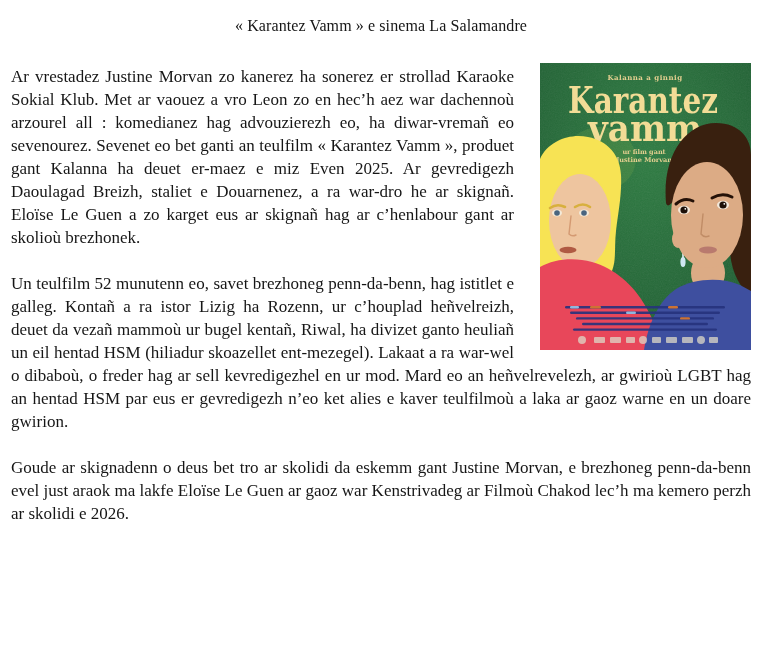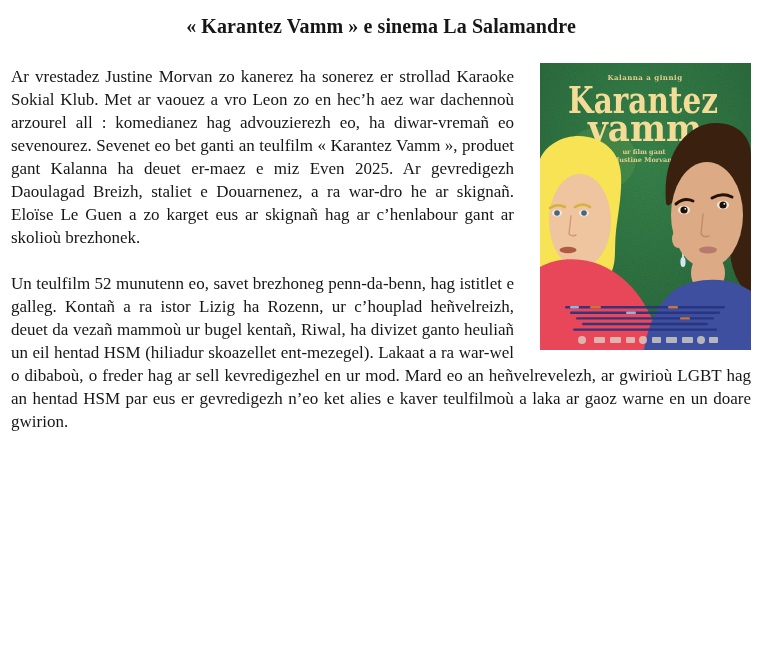--- a/index.html
+++ b/index.html
@@ -11,23 +11,23 @@
     font-family: "Liberation Serif", serif;
     color: #161616;
   }
   .page {
     box-sizing: border-box;
     width: 762px;
     height: 658px;
     padding: 14px 11px 0 11px;
   }
   h1.article-title {
-    font-size: 20px;
+    font-size: 16px;
     line-height: 24px;
-    font-weight: bold;
+    font-weight: normal;
     text-align: center;
     margin: 0 0 27px 0;
     letter-spacing: 0.1px;
   }
   .content {
     font-size: 17px;
     line-height: 23px;
     text-align: justify;
   }
   .content p { margin: 0 0 23px 0; }
@@ -138,14 +138,17 @@
           </g>
         </svg>
       </span>
       <span>Ar vrestadez Justine Morvan zo kanerez ha sonerez er strollad Karaoke Sokial Klub. Met ar vaouez a vro Leon zo en hec’h aez war dachennoù arzourel all : komedianez hag advouzierezh eo, ha diwar-vremañ eo sevenourez. Sevenet eo bet ganti an teulfilm « Karantez Vamm », produet gant Kalanna ha deuet er-maez e miz Even 2025. Ar gevredigezh Daoulagad Breizh, staliet e Douarnenez, a ra war-dro he ar skignañ. Eloïse Le Guen a zo karget eus ar skignañ hag ar c’henlabour gant ar skolioù brezhonek.</span>
     </p>
 
     <p>
       <span>Un teulfilm 52 munutenn eo, savet  brezhoneg penn-da-benn, hag istitlet e galleg.  Kontañ a ra istor Lizig ha Rozenn, ur c’houplad heñvelreizh, deuet da vezañ mammoù ur bugel kentañ, Riwal, ha divizet ganto heuliañ un eil hentad HSM (hiliadur skoazellet ent-mezegel). Lakaat a ra war-wel o dibaboù, o freder hag ar sell kevredigezhel en ur mod. Mard eo an heñvelrevelezh, ar gwirioù LGBT hag an hentad HSM par eus er gevredigezh n’eo ket alies e kaver teulfilmoù a laka ar gaoz warne en un doare gwirion.</span>
     </p>
 
+    <p>
+      <span>Goude ar skignadenn o deus bet tro ar skolidi  da eskemm gant Justine Morvan, e brezhoneg penn-da-benn evel just araok ma lakfe Eloïse Le Guen ar gaoz war Kenstrivadeg ar Filmoù Chakod lec’h ma kemero perzh ar skolidi e 2026.</span>
+    </p>
   </div>
 </div>
 
 </body></html>

